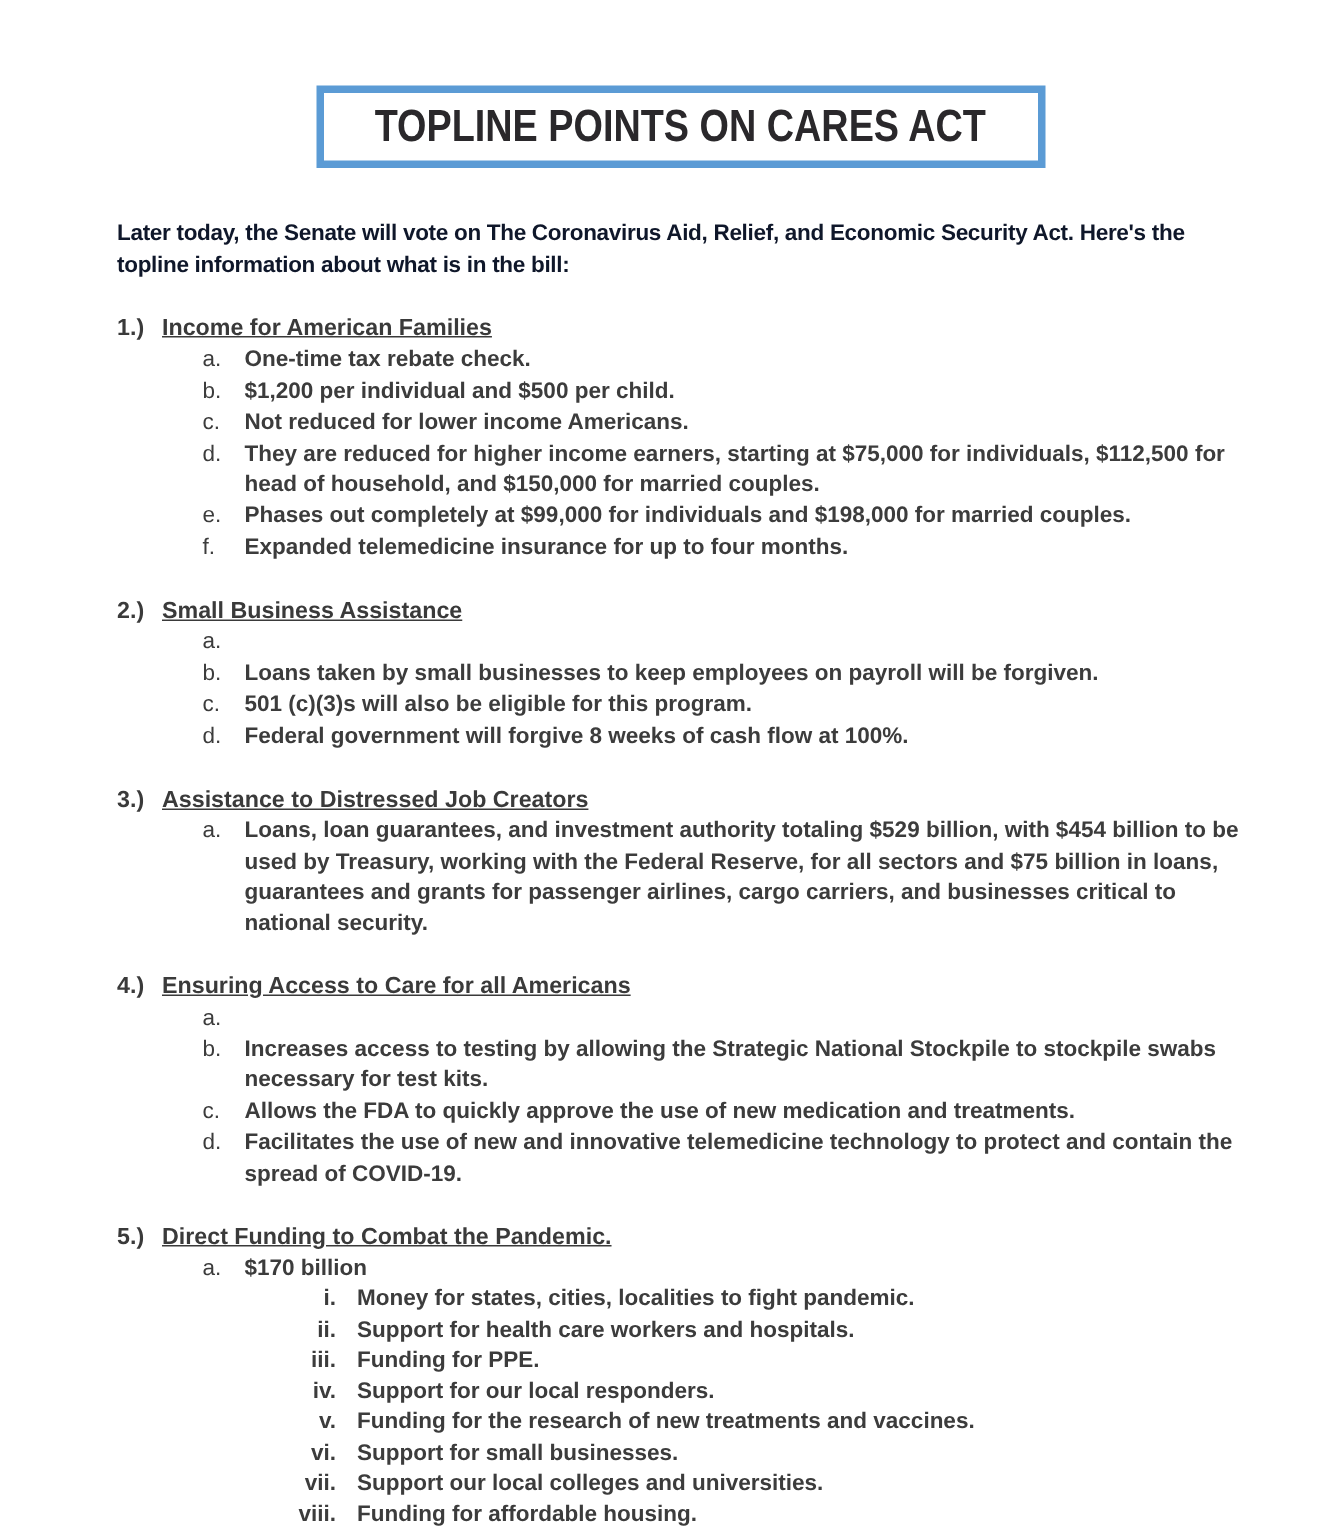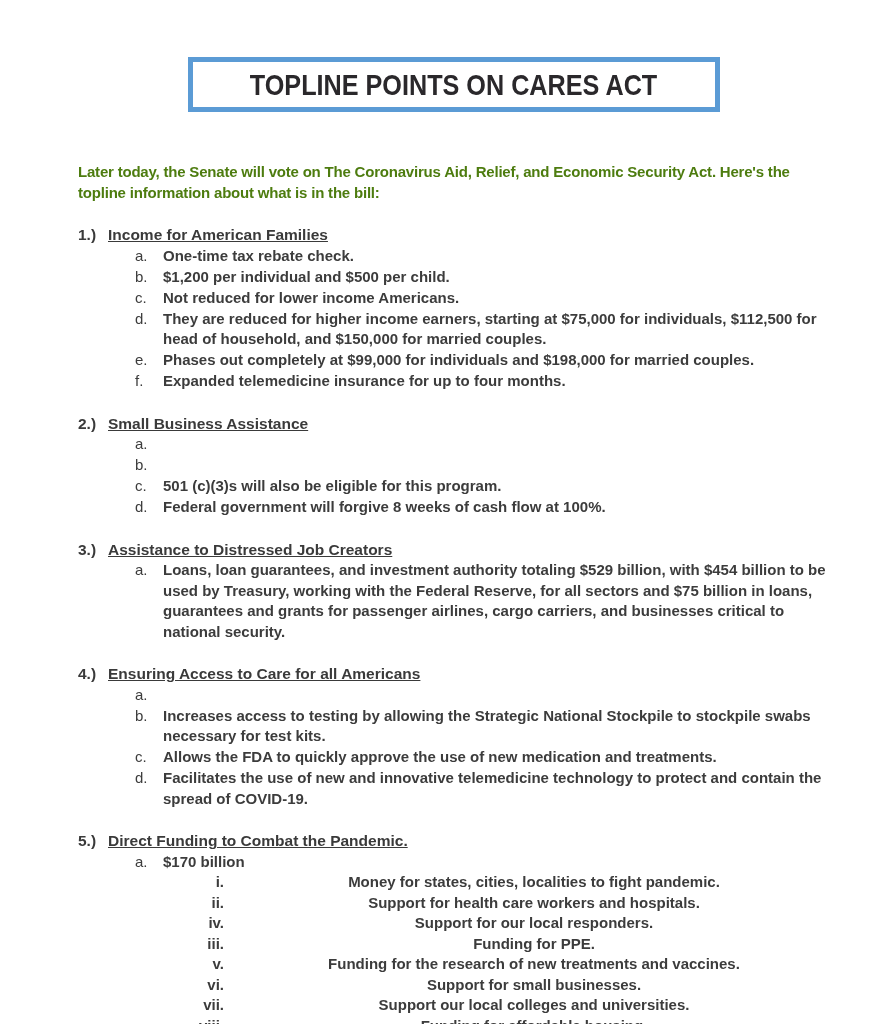--- a/index.html
+++ b/index.html
@@ -7,50 +7,50 @@
   html, body { background: #ffffff; }
   body {
     width: 895px; height: 1024px;
     font-family: "Liberation Sans", "DejaVu Sans", sans-serif;
     color: var(--ink);
     overflow: hidden;
   }
   .page { width: 895px; padding: 0 65px 0 78px; }
 
   .title-box {
-    width: 532px; height: 55px;
+    width: 486px; height: 55px;
     margin: 57px auto 0 auto;
     border: 5px solid var(--accent);
     background: #ffffff;
     display: flex; align-items: center; justify-content: center;
   }
   .title-box h1 {
     font-size: 30px; font-weight: bold; color: var(--title-ink);
     white-space: nowrap; letter-spacing: 0px;
     transform: scaleX(0.84); transform-origin: center;
   }
 
   .intro {
-    margin-top: 49px;
+    margin-top: 33px;
     font-size: 15px; font-weight: bold; letter-spacing: -0.2px;
-    line-height: 21px; color: #4d7c0f;
+    line-height: 21px; color: #0f172a;
   }
 
   .section { margin-top: 21px; }
   .sec-head { display: flex; font-weight: bold; font-size: 15.5px; line-height: 21px; color: #3a3a3a; }
   .sec-num { width: 30px; flex: 0 0 30px; }
   .sec-title { flex: 1; text-decoration: underline; }
 
   .item { display: flex; padding-left: 57px; font-size: 15px; line-height: 20.5px; margin-top: 0.5px; }
   .item-marker { width: 28px; flex: 0 0 28px; }
   .item-body { flex: 1; font-weight: bold; }
 
   .subitem { display: flex; padding-left: 23px; font-size: 15px; line-height: 20.5px; }
   .sub-marker { width: 38px; flex: 0 0 38px; text-align: right; margin-right: 14px; }
-  .sub-text { flex: 1; text-align: center; }
+  .sub-text { flex: 1; }
 </style>
 </head>
 <body>
 
 <div class="page">
 
   <div class="title-box">
     <h1>TOPLINE POINTS ON CARES ACT</h1>
   </div>
 
@@ -118,20 +118,24 @@
       <span class="sec-num">2.)</span>
       <span class="sec-title">Small Business Assistance</span>
     </div>
     <div class="items">
   <div class="item">
     <span class="item-marker">a.</span>
   </div>
 
   <div class="item">
     <span class="item-marker">b.</span>
+    <div class="item-body">
+      <div class="item-text">Loans taken by small businesses to keep employees on payroll will be forgiven.</div>
+
+    </div>
   </div>
 
   <div class="item">
     <span class="item-marker">c.</span>
     <div class="item-body">
       <div class="item-text">501 (c)(3)s will also be eligible for this program.</div>
 
     </div>
   </div>
 
@@ -212,30 +216,30 @@
     <span class="sub-marker">i.</span>
     <span class="sub-text">Money for states, cities, localities to fight pandemic.</span>
   </div>
 
   <div class="subitem">
     <span class="sub-marker">ii.</span>
     <span class="sub-text">Support for health care workers and hospitals.</span>
   </div>
 
   <div class="subitem">
+    <span class="sub-marker">iii.</span>
+    <span class="sub-text">Funding for PPE.</span>
+  </div>
+
+  <div class="subitem">
     <span class="sub-marker">iv.</span>
     <span class="sub-text">Support for our local responders.</span>
   </div>
 
   <div class="subitem">
-    <span class="sub-marker">iii.</span>
-    <span class="sub-text">Funding for PPE.</span>
-  </div>
-
-  <div class="subitem">
     <span class="sub-marker">v.</span>
     <span class="sub-text">Funding for the research of new treatments and vaccines.</span>
   </div>
 
   <div class="subitem">
     <span class="sub-marker">vi.</span>
     <span class="sub-text">Support for small businesses.</span>
   </div>
 
   <div class="subitem">

